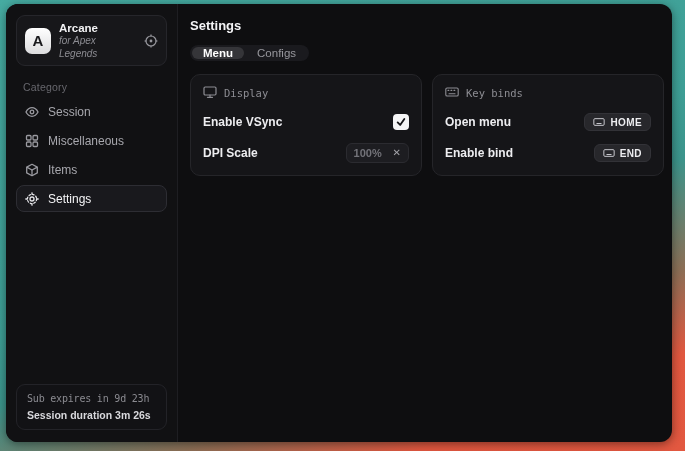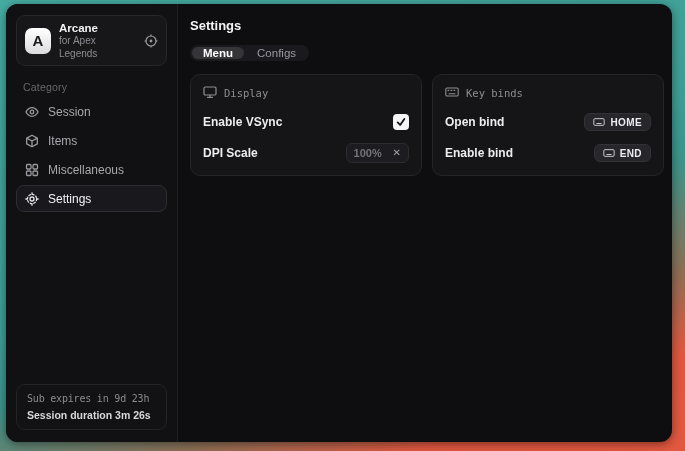--- a/index.html
+++ b/index.html
@@ -27,21 +27,21 @@
     padding:5px 8px; min-height:38px;
   }
   .logo {
     width:26px; height:26px; border-radius:7px; flex:0 0 26px;
     background:linear-gradient(180deg,#ffffff,#dcdcde);
     color:#19191c; font-weight:bold; font-size:15px;
     display:flex; align-items:center; justify-content:center;
   }
   .sb-header-text { line-height:1.25; }
   .sb-title { color:#f2f2f4; font-size:11.5px; font-weight:bold; }
-  .sb-subtitle { color:#8c8c92; font-size:10px; }
+  .sb-subtitle { color:#8c8c92; font-size:10px;font-style:italic; }
   .sb-action { margin-left:auto; color:#98989e; display:flex; cursor:pointer; }
   .category { margin:15px 0 5px 7px; color:#67676d; font-size:10.5px; letter-spacing:.2px; }
   .nav { display:flex; flex-direction:column; gap:2px; }
   .nav-item {
     display:flex; align-items:center; gap:9px;
     padding:6px 8px; border-radius:8px; border:1px solid transparent;
     color:#a7a7ad; font-size:12px; cursor:pointer; height:27px;
   }
   .nav-item .ic { display:flex; color:#9a9aa0; }
   .nav-item.active { background:#19191d; border-color:#2d2d33; color:#f4f4f6; }
@@ -130,39 +130,39 @@
           <svg width="14" height="14" viewBox="0 0 14 14" fill="none" stroke="currentColor" stroke-width="1.3">
             <path d="M1 7 C2.6 4 4.6 2.7 7 2.7 C9.4 2.7 11.4 4 13 7 C11.4 10 9.4 11.3 7 11.3 C4.6 11.3 2.6 10 1 7 Z"></path>
             <circle cx="7" cy="7" r="1.8"></circle>
           </svg>
         </span>
         <span>Session</span>
       </div>
 
       <div class="nav-item">
         <span class="ic">
-          <svg width="14" height="14" viewBox="0 0 14 14" fill="none" stroke="currentColor" stroke-width="1.3" stroke-linejoin="round">
-            <path d="M7 1.3 L12.3 4.1 V9.9 L7 12.7 L1.7 9.9 V4.1 Z"></path>
-            <path d="M1.7 4.1 L7 7 L12.3 4.1"></path>
-            <path d="M7 7 V12.7"></path>
-          </svg>
-        </span>
-        <span>Items</span>
-      </div>
-
-      <div class="nav-item">
-        <span class="ic">
           <svg width="14" height="14" viewBox="0 0 14 14" fill="none" stroke="currentColor" stroke-width="1.3">
             <rect x="1.5" y="1.5" width="4.5" height="4.5" rx="1"></rect>
             <rect x="8" y="1.5" width="4.5" height="4.5" rx="1"></rect>
             <rect x="1.5" y="8" width="4.5" height="4.5" rx="1"></rect>
             <rect x="8" y="8" width="4.5" height="4.5" rx="1"></rect>
           </svg>
         </span>
         <span>Miscellaneous</span>
+      </div>
+
+      <div class="nav-item">
+        <span class="ic">
+          <svg width="14" height="14" viewBox="0 0 14 14" fill="none" stroke="currentColor" stroke-width="1.3" stroke-linejoin="round">
+            <path d="M7 1.3 L12.3 4.1 V9.9 L7 12.7 L1.7 9.9 V4.1 Z"></path>
+            <path d="M1.7 4.1 L7 7 L12.3 4.1"></path>
+            <path d="M7 7 V12.7"></path>
+          </svg>
+        </span>
+        <span>Items</span>
       </div>
 
       <div class="nav-item active">
         <span class="ic">
           <svg width="14" height="14" viewBox="0 0 14 14" fill="none" stroke="currentColor" stroke-width="1.3" stroke-linecap="round">
             <circle cx="7" cy="7" r="2"></circle>
             <circle cx="7" cy="7" r="4.6" stroke-dasharray="1.6 2.0"></circle>
             <line x1="7" y1="0.8" x2="7" y2="2.2"></line>
               <line x1="7" y1="11.8" x2="7" y2="13.2"></line>
             <line x1="0.8" y1="7" x2="2.2" y2="7"></line>
@@ -230,21 +230,21 @@
               <line x1="3" y1="5.4" x2="3.8" y2="5.4"></line>
                 <line x1="6" y1="5.4" x2="6.8" y2="5.4"></line>
                 <line x1="9" y1="5.4" x2="9.8" y2="5.4"></line>
               <line x1="4" y1="8.8" x2="10" y2="8.8"></line>
             </svg>
           </span>
           <span>Key binds</span>
         </div>
 
         <div class="row">
-          <span class="row-label">Open bind</span>
+          <span class="row-label">Open menu</span>
           <span class="bind-btn">
             <span class="ic">
               <svg width="12" height="10" viewBox="0 0 14 12" fill="none" stroke="currentColor" stroke-width="1.2">
                 <rect x="0.8" y="2" width="12.4" height="8" rx="1.3"></rect>
                 <line x1="4" y1="7.8" x2="10" y2="7.8"></line>
               </svg>
             </span>
             <span>HOME</span>
           </span>
         </div>

